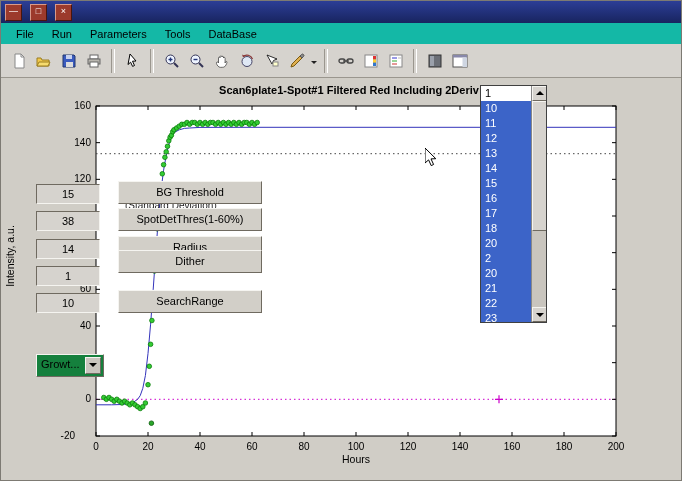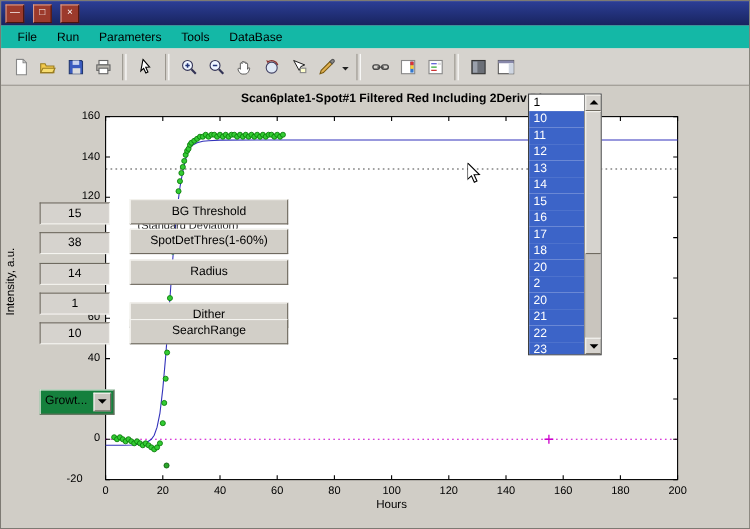--- a/index.html
+++ b/index.html
@@ -355,21 +355,21 @@
     <div class="ylabel">Intensity, a.u.</div>
 
     <div id="param-rows">
         <div class="param-field" style="top: 107px;">15</div>
         <div class="param-btn" style="top: 104px;">BG Threshold</div>
         <div class="param-field" style="top: 134px;">38</div>
         <div class="param-btn" style="top: 131px;">SpotDetThres(1-60%)</div>
         <div class="param-field" style="top: 162px;">14</div>
         <div class="param-btn" style="top: 159px;">Radius</div>
         <div class="param-field" style="top: 189px;">1</div>
-        <div class="param-btn" style="top: 198px;">Dither</div>
+        <div class="param-btn" style="top: 173px;">Dither</div>
         <div class="param-field" style="top: 216px;">10</div>
         <div class="param-btn" style="top: 213px;">SearchRange</div>
       </div>
     <div class="subtext">(Standard Deviation)</div>
 
     <div class="popup">
       <span class="popup-label">Growt...</span>
       <span class="popup-arrow"></span>
     </div>
 

